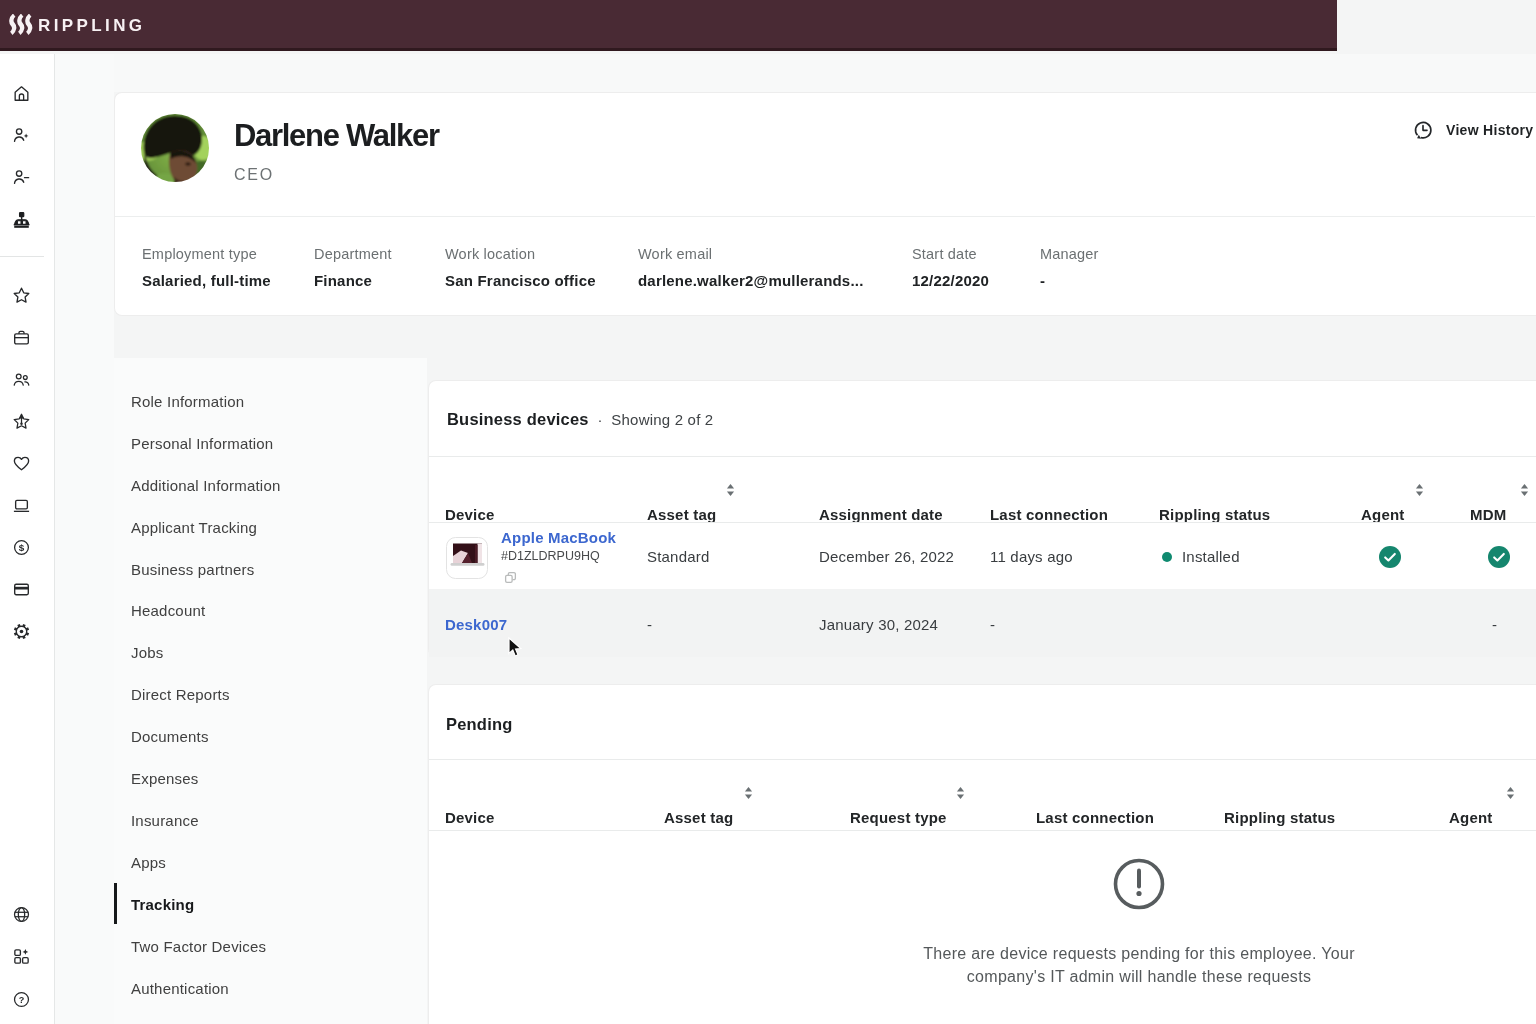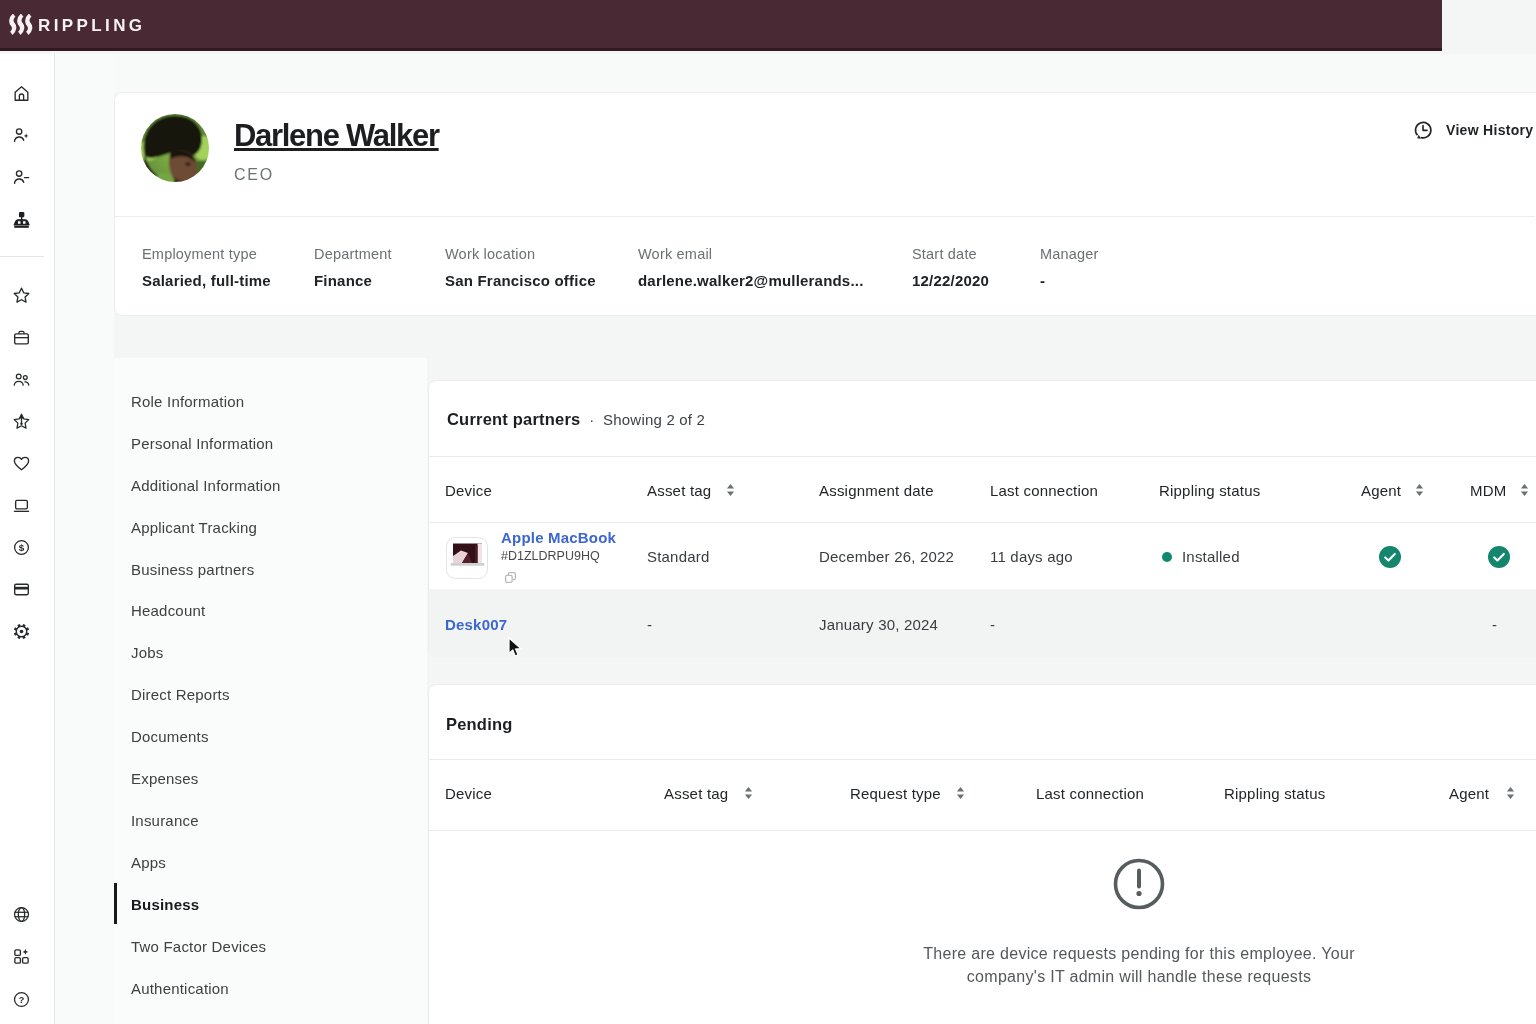--- a/index.html
+++ b/index.html
@@ -1,46 +1,46 @@
 <!DOCTYPE html>
 <html><head>
 <meta charset="utf-8">
 <style>
   * { margin:0; padding:0; box-sizing:border-box; }
   html,body { width:1536px; height:1024px; overflow:hidden; }
   body { font-family:"Liberation Sans", sans-serif; background:#f4f5f5; position:relative; }
   .abs { position:absolute; }
   
-  #topbar { position:absolute; left:0; top:0; width:1442px; height:51px; background:#492a34; border-bottom:3px solid #30191f; }
+  #topbar { position:absolute; left:0; top:0; width:1337px; height:51px; background:#492a34; border-bottom:3px solid #30191f; }
   #logo { position:absolute; left:38px; top:16px; color:#f7f1f3; font-size:17px; font-weight:bold; letter-spacing:3.4px; }
   #searchbar { position:absolute; left:567px; top:4px; width:764px; height:45px; background:#5e434d; border-radius:8px; }
   #searchtxt { position:absolute; left:44px; top:14px; color:#c7b9bf; font-size:15px; font-weight:600; letter-spacing:.2px; }
   
   #sidebar { position:absolute; left:0; top:54px; width:55px; height:970px; background:#ffffff; border-right:1px solid #e5e7e7; }
   #sidebar hr { position:absolute; left:0; top:202px; width:44px; border:none; border-top:1px solid #e3e5e5; }
   .sic { position:absolute; left:12px; width:19px; height:19px; }
   
   #pcard { position:absolute; left:114px; top:92px; width:1422px; height:224px; background:#fff; border:1px solid #ededed; border-right:none; border-radius:8px 0 0 8px; }
-  #pname { position:absolute; left:119px; top:25px; font-size:31px; font-weight:bold; color:#1c1e20; letter-spacing:-1.3px;text-decoration:underline; }
+  #pname { position:absolute; left:119px; top:25px; font-size:31px; font-weight:bold; color:#1c1e20; letter-spacing:-1.3px; }
   #prole { position:absolute; left:119px; top:73px; font-size:16px; color:#6d7274; letter-spacing:1.8px; }
   #pdivider { position:absolute; left:0px; top:123px; width:1420px; height:1px; background:#eceeee; border:none; }
   .ilabel { position:absolute; top:153px; font-size:14.5px; color:#6b7072; letter-spacing:.2px; }
   .ival  { position:absolute; top:179px; font-size:15px; font-weight:bold; color:#202325; letter-spacing:.2px; }
   #vh { position:absolute; left:1331px; top:29px; letter-spacing:.3px; font-size:14px; font-weight:bold; color:#1f2224; }
   
   #menu { position:absolute; left:114px; top:358px; width:313px; height:666px; background:#fafbfb; }
   .mi { position:absolute; left:17px; font-size:15px; color:#404040; letter-spacing:.2px; white-space:nowrap; }
   #mact { position:absolute; left:0; top:525px; width:3px; height:41px; background:#16181a; }
   
   .card { position:absolute; left:428px; width:1108px; background:#fff; border:1px solid #ededed; border-right:none; border-radius:8px 0 0 8px; }
   #card1 { top:380px; height:277px; }
   #card2 { top:684px; height:340px; border-radius:8px 0 0 0; border-bottom:none; }
   .ctitle { font-size:16.5px; font-weight:bold; color:#1c1f21; letter-spacing:.2px; }
   .csub { font-size:15px; color:#3f4346; font-weight:normal; letter-spacing:.2px; }
-  .hdr { position:absolute; font-size:15px; font-weight:normal; color:#232628; letter-spacing:.2px; }
+  .hdr { position:absolute; font-size:15px; font-weight:bold; color:#232628; letter-spacing:.2px;margin-top:24px; }
   .cell { position:absolute; font-size:15px; color:#393d40; letter-spacing:.2px; }
   .hline { position:absolute; left:0; width:1108px; border-top:1px solid #e9ebeb; }
   .lnk { color:#3c67cf; font-weight:bold; text-decoration:none; }
   #row2 { position:absolute; left:0; top:208px; width:1107px; height:68px; background:#f2f3f3; }
   .srt { position:absolute; width:9px; height:12px; }
   
   #emptytxt { position:absolute; left:738px; top:257px; width:800px; text-align:center; font-size:16px; color:#54585a; line-height:23px; letter-spacing:.3px; }
 </style>
 </head>
 <body>
@@ -227,28 +227,28 @@
   <div class="mi" style="top:119px">Additional Information</div>
   <div class="mi" style="top:161px">Applicant Tracking</div>
   <div class="mi" style="top:203px">Business partners</div>
   <div class="mi" style="top:244px">Headcount</div>
   <div class="mi" style="top:286px">Jobs</div>
   <div class="mi" style="top:328px">Direct Reports</div>
   <div class="mi" style="top:370px">Documents</div>
   <div class="mi" style="top:412px">Expenses</div>
   <div class="mi" style="top:454px">Insurance</div>
   <div class="mi" style="top:496px">Apps</div>
-  <div class="mi" style="top:538px;font-weight:bold;color:#17191b">Business</div>
+  <div class="mi" style="top:538px;font-weight:bold;color:#17191b">Tracking</div>
   <div class="mi" style="top:580px">Two Factor Devices</div>
   <div class="mi" style="top:622px">Authentication</div>
   <div id="mact"></div>
 </div>
 
 <div class="card" id="card1">
-  <div class="abs" style="left:18px;top:29px"><span class="ctitle">Current partners</span><span class="csub"> &nbsp;·&nbsp; Showing 2 of 2</span></div>
+  <div class="abs" style="left:18px;top:29px"><span class="ctitle">Business devices</span><span class="csub"> &nbsp;·&nbsp; Showing 2 of 2</span></div>
   <div class="hline" style="top:75px"></div>
 
   <div class="hdr" style="left:16px;top:101px">Device</div>
   <div class="hdr" style="left:218px;top:101px">Asset tag</div>
   <svg class="srt" style="left:297px;top:103px" viewBox="0 0 9 13">
       <path d="M4.5,0 L8.4,5 H0.6 Z" fill="#6a7073"></path>
       <path d="M4.5,13 L8.4,8 H0.6 Z" fill="#6a7073"></path>
     </svg>
   <div class="hdr" style="left:390px;top:101px">Assignment date</div>
   <div class="hdr" style="left:561px;top:101px">Last connection</div>

